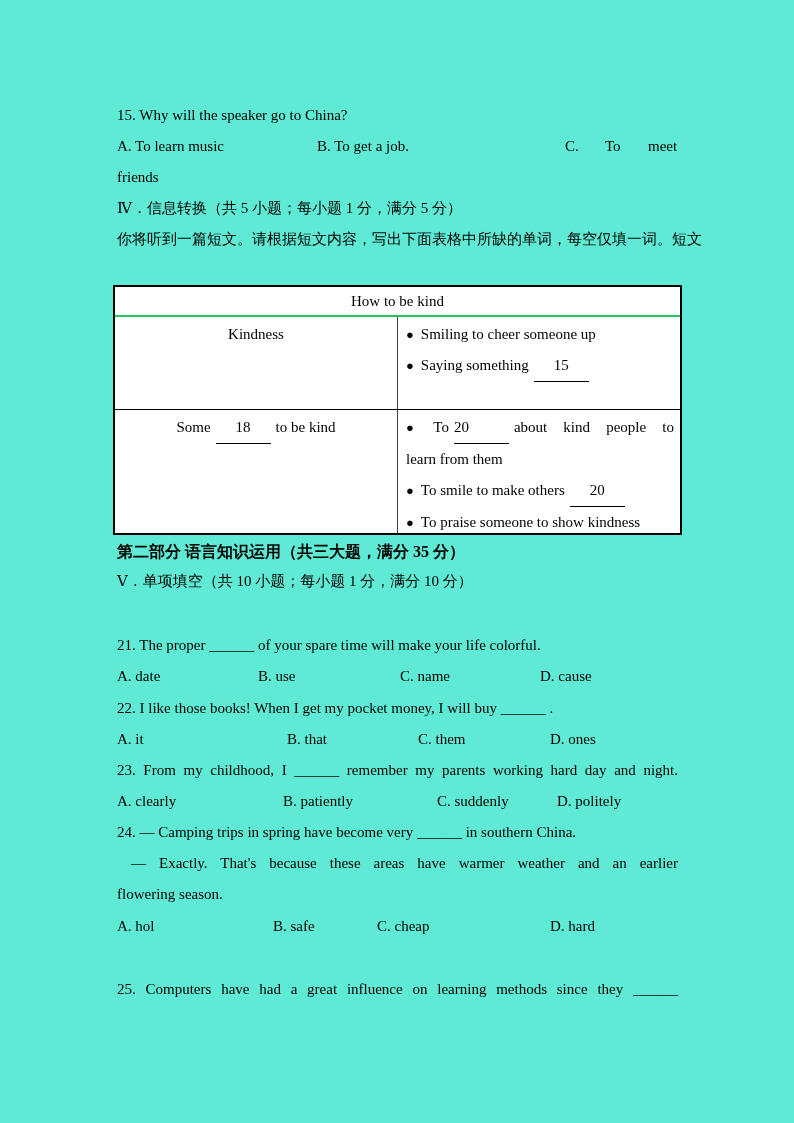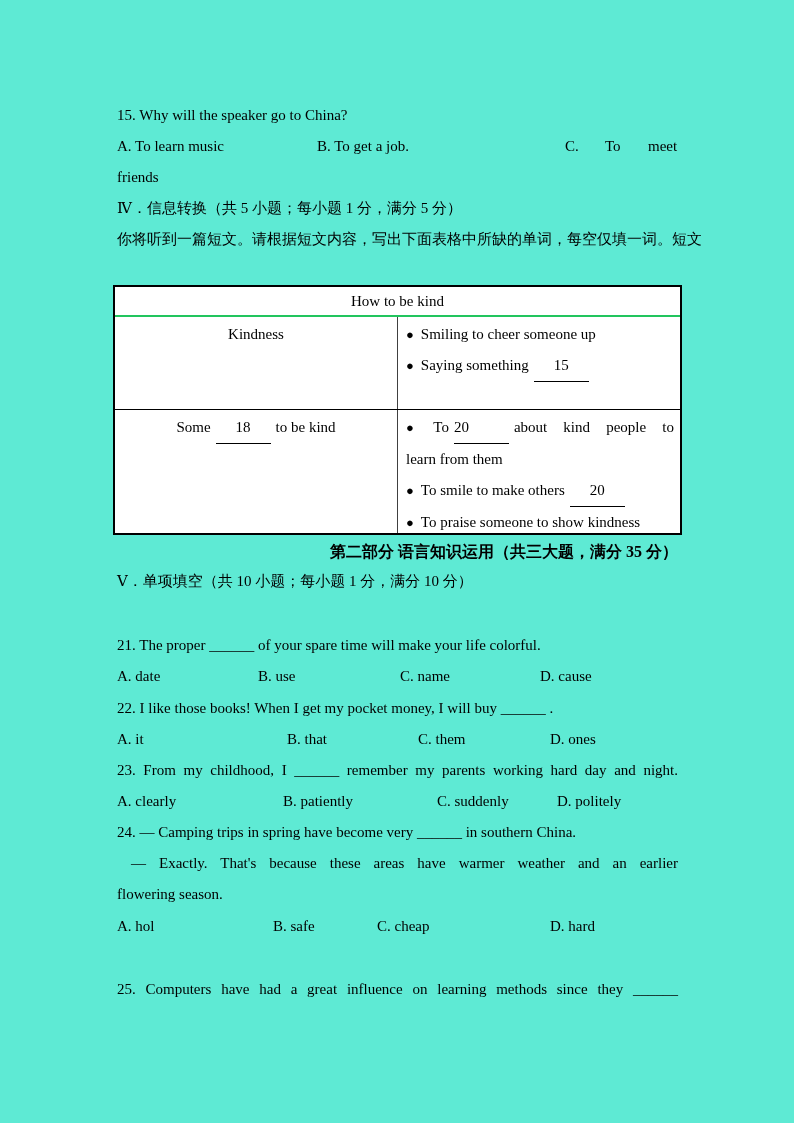--- a/index.html
+++ b/index.html
@@ -16,21 +16,21 @@
     position:absolute;
     left:117px;
     width:561px;
     line-height:31px;
     white-space:pre-wrap;
   }
   .opts { height:31px; }
   .pos { position:absolute; top:0; white-space:nowrap; }
   .nowrap { white-space:nowrap; }
   .just { text-align:justify; text-align-last:justify; }
-  .center { text-align:right; }
+  .center { text-align:left; }
   .heading { font-weight:bold; font-size:16px; }
   .indent { padding-left:14px; box-sizing:border-box; }
   .blank {
     display:inline-block;
     width:55px;
     border-bottom:1px solid #000;
     text-align:center;
     margin:0 5px;
   }
   .k-table {

